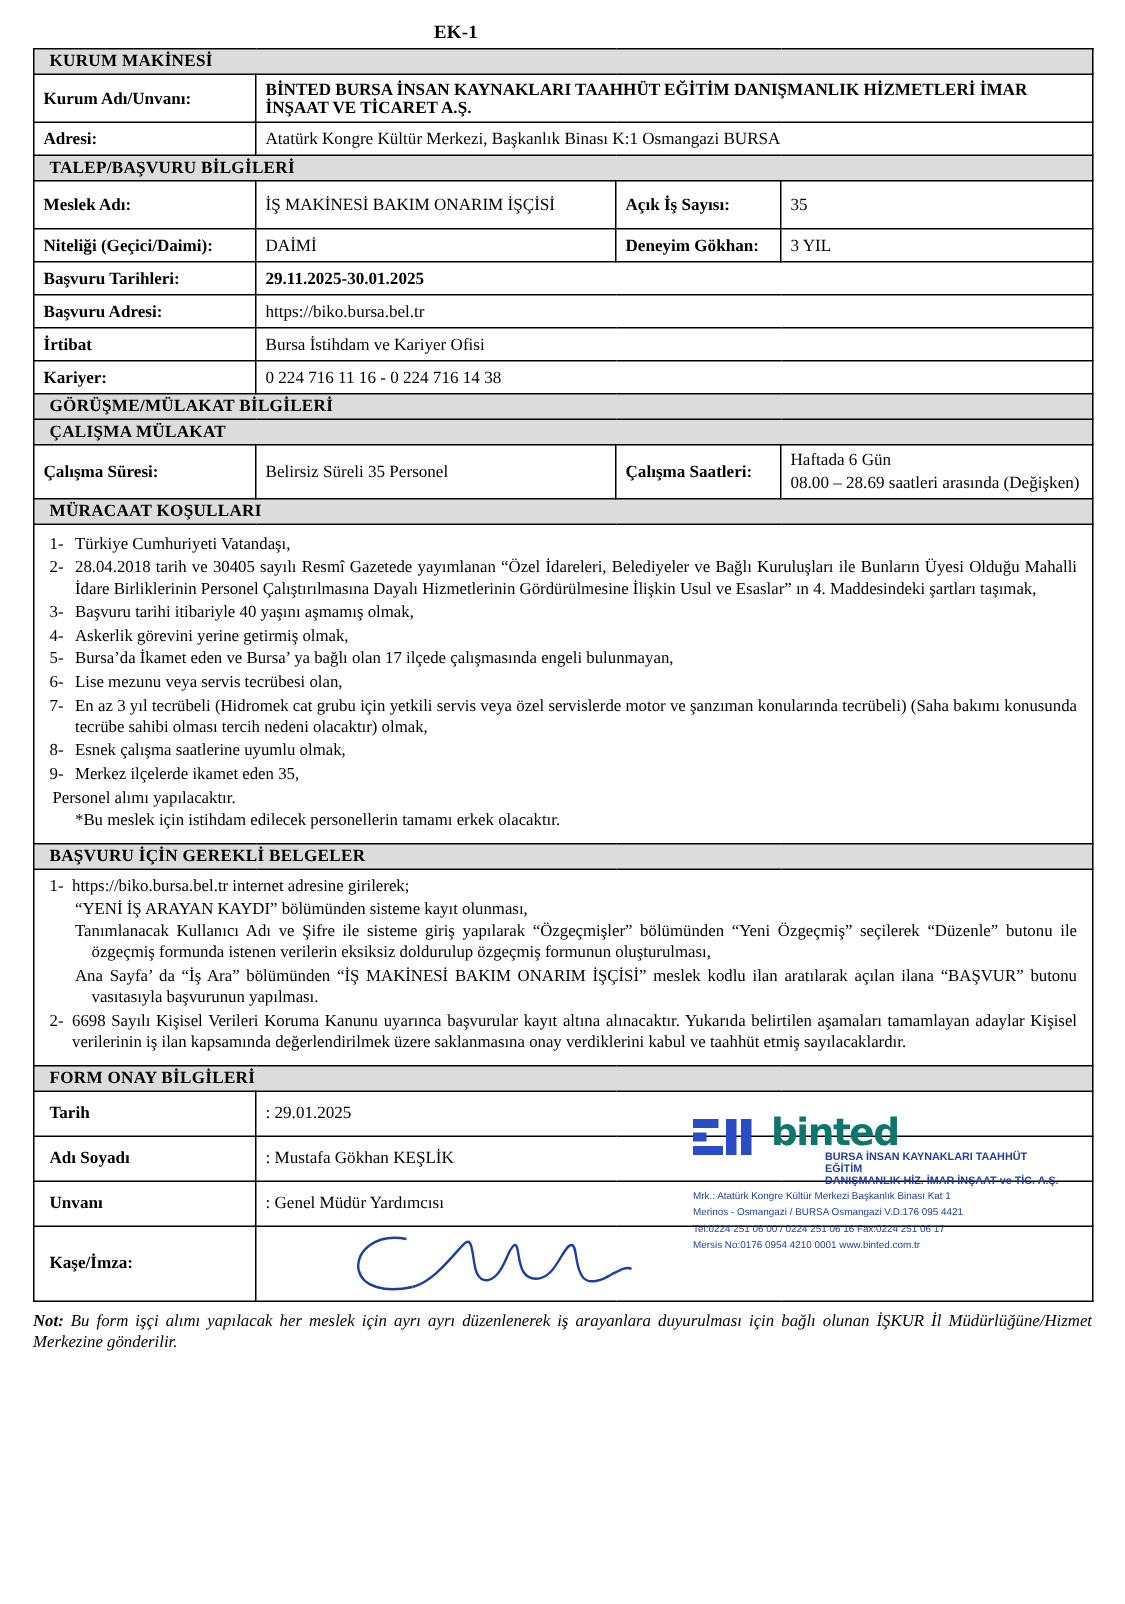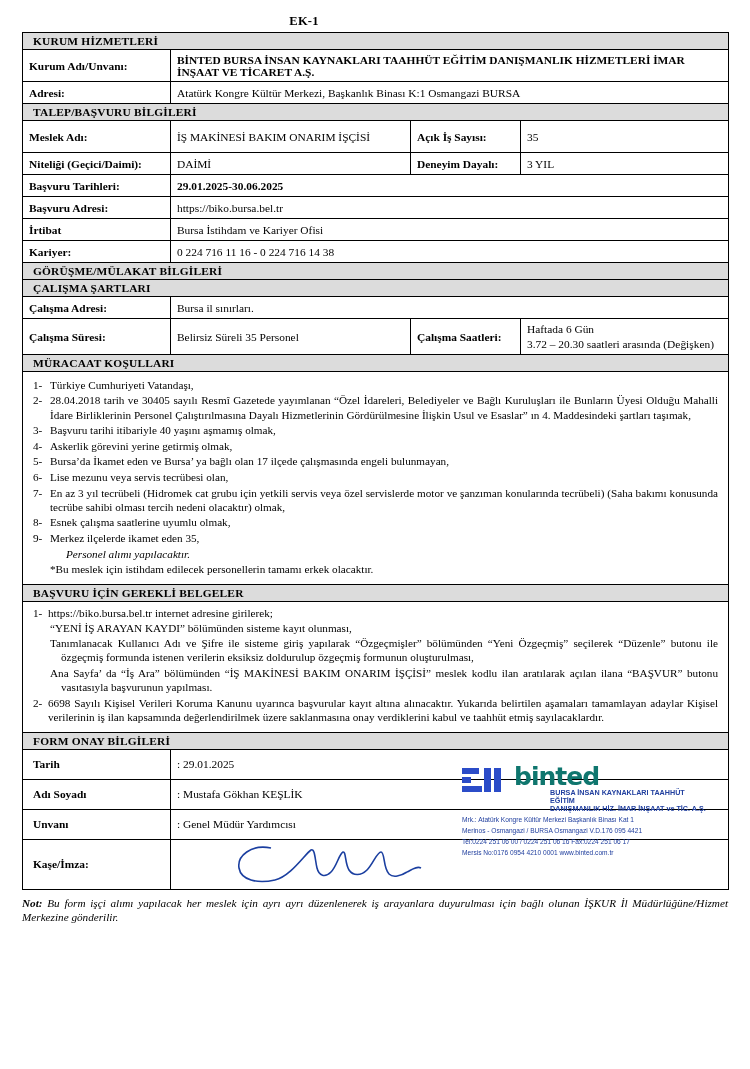--- a/index.html
+++ b/index.html
@@ -77,24 +77,23 @@
     font-size: 11.2px;
     line-height: 1.26;
     margin-bottom: 1.5px;
   }
   .cond-num {
     width: 17px;
     flex: 0 0 17px;
   }
   .cond-txt { flex: 1; text-align: justify; }
   .cond-sub {
-    margin-left: 33px;
+    margin-left: 2px;
     font-size: 11.2px;
     line-height: 1.26;
-    font-style: italic;
   }
   .cond-note {
     margin-left: 17px;
     font-size: 11.2px;
     line-height: 1.26;
     margin-top: 1px;
   }
 
   
   .docs-cell { padding: 4px 10px 6px 10px !important; }
@@ -198,21 +197,21 @@
   <table class="form">
     <colgroup>
       <col style="width:148px">
       <col style="width:240px">
       <col style="width:110px">
       <col style="width:208px">
     </colgroup>
 
     <tbody>
         <tr>
-      <td class="sect" colspan="4">KURUM HİZMETLERİ</td>
+      <td class="sect" colspan="4">KURUM MAKİNESİ</td>
     </tr>
     <tr class="tall">
       <td class="lbl">Kurum Adı/Unvanı:</td>
       <td class="val-b" colspan="3">BİNTED BURSA İNSAN KAYNAKLARI TAAHHÜT EĞİTİM DANIŞMANLIK HİZMETLERİ İMAR İNŞAAT VE TİCARET A.Ş.</td>
     </tr>
     <tr class="row-h">
       <td class="lbl">Adresi:</td>
       <td class="val" colspan="3">Atatürk Kongre Kültür Merkezi, Başkanlık Binası K:1 Osmangazi BURSA</td>
     </tr>
 
@@ -221,58 +220,54 @@
     </tr>
     <tr class="tall">
       <td class="lbl">Meslek Adı:</td>
       <td class="val">İŞ MAKİNESİ BAKIM ONARIM İŞÇİSİ</td>
       <td class="lbl">Açık İş Sayısı:</td>
       <td class="val">35</td>
     </tr>
     <tr class="row-h">
       <td class="lbl">Niteliği (Geçici/Daimi):</td>
       <td class="val">DAİMİ</td>
-      <td class="lbl">Deneyim Dayalı:</td>
+      <td class="lbl">Deneyim Gökhan:</td>
       <td class="val">3 YIL</td>
     </tr>
     <tr class="row-h">
       <td class="lbl">Başvuru Tarihleri:</td>
-      <td class="val-b" colspan="3">29.01.2025-30.06.2025</td>
+      <td class="val-b" colspan="3">29.11.2025-30.01.2025</td>
     </tr>
     <tr class="row-h">
       <td class="lbl">Başvuru Adresi:</td>
       <td class="val" colspan="3">https://biko.bursa.bel.tr</td>
     </tr>
     <tr class="row-h">
       <td class="lbl">İrtibat</td>
       <td class="val" colspan="3">Bursa İstihdam ve Kariyer Ofisi</td>
     </tr>
     <tr class="row-h">
       <td class="lbl">Kariyer:</td>
       <td class="val" colspan="3">0 224 716 11 16 - 0 224 716 14 38</td>
     </tr>
 
     <tr>
       <td class="sect" colspan="4">GÖRÜŞME/MÜLAKAT BİLGİLERİ</td>
     </tr>
 
     <tr>
-      <td class="sect" colspan="4">ÇALIŞMA ŞARTLARI</td>
-    </tr>
-    <tr class="row-h">
-      <td class="lbl">Çalışma Adresi:</td>
-      <td class="val" colspan="3">Bursa il sınırları.</td>
+      <td class="sect" colspan="4">ÇALIŞMA MÜLAKAT</td>
     </tr>
     <tr class="tall">
       <td class="lbl">Çalışma Süresi:</td>
       <td class="val">Belirsiz Süreli 35 Personel</td>
       <td class="lbl">Çalışma Saatleri:</td>
       <td class="val" style="line-height:1.25">
         <span>Haftada 6 Gün</span><br>
-        <span>3.72 – 20.30 saatleri arasında (Değişken)</span>
+        <span>08.00 – 28.69 saatleri arasında (Değişken)</span>
       </td>
     </tr>
 
     <tr>
       <td class="sect" colspan="4">MÜRACAAT KOŞULLARI</td>
     </tr>
     <tr>
       <td class="cond-cell" colspan="4">
         <div class="cond-list">
           <div class="cond-item">

